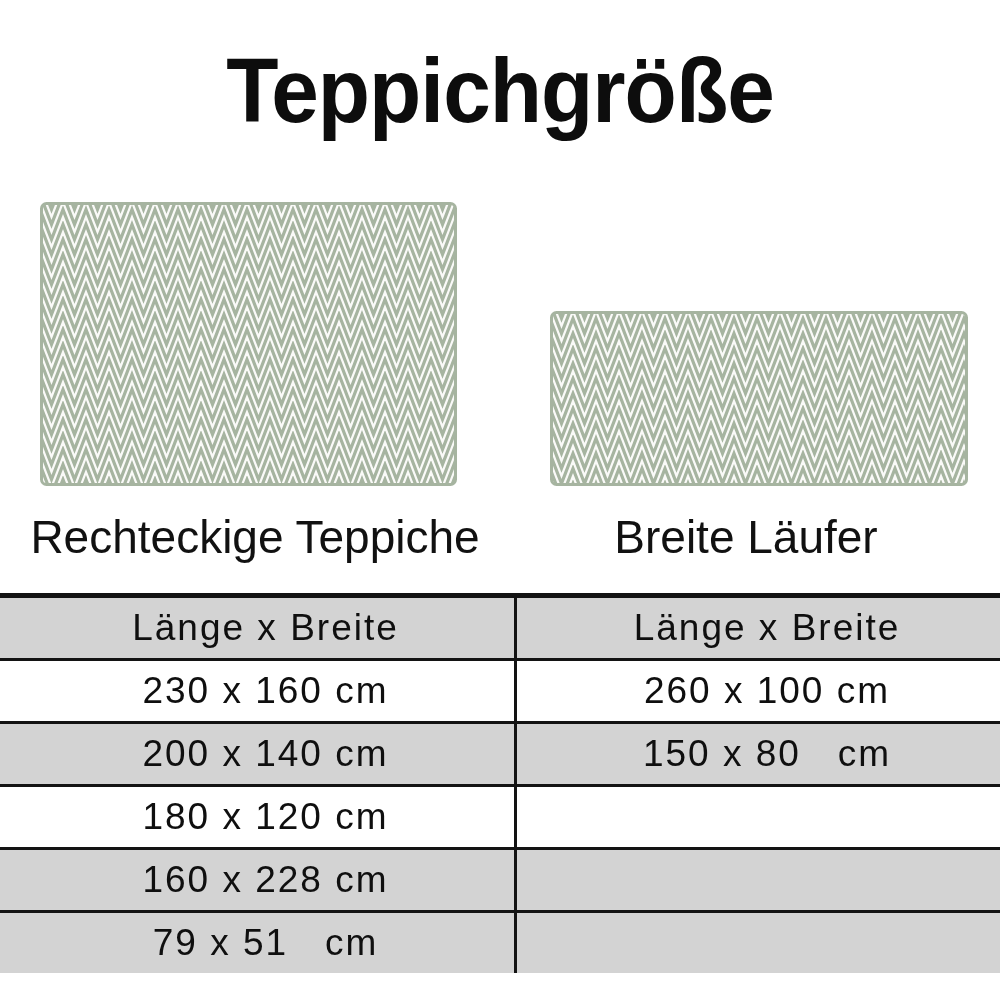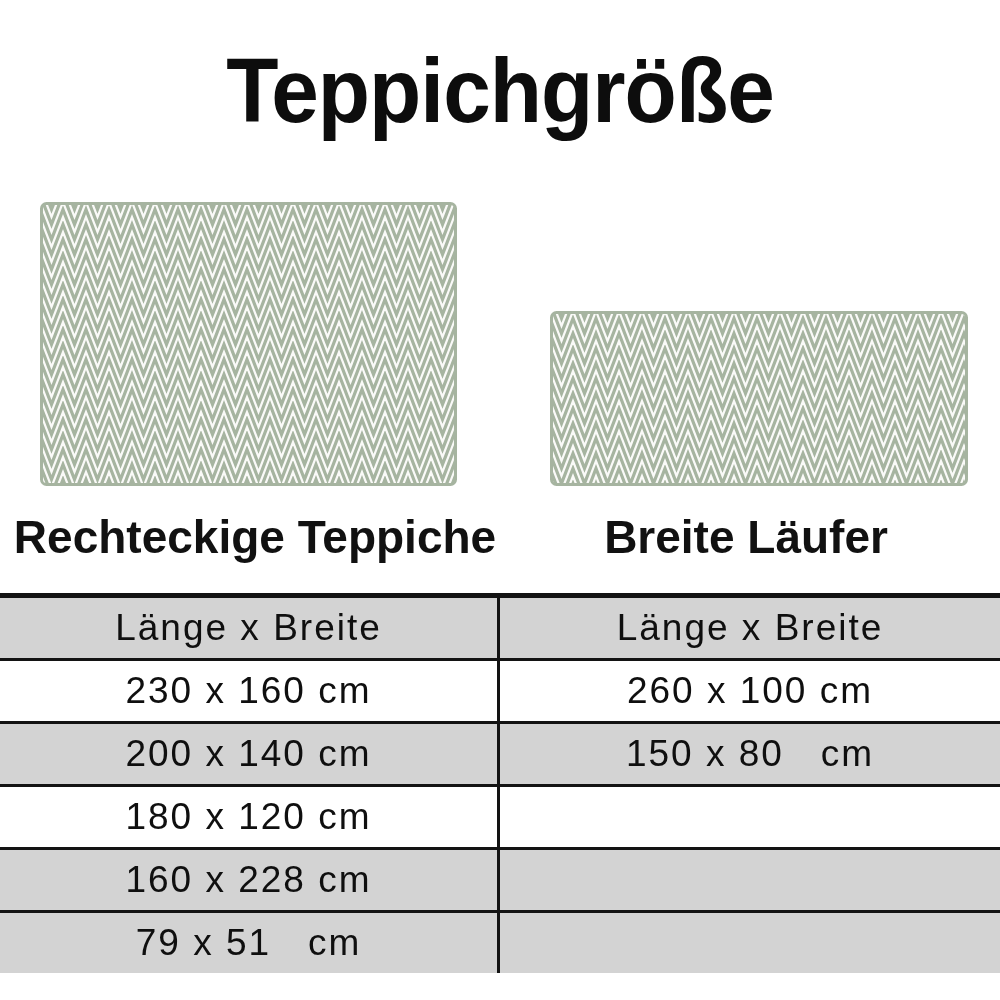--- a/index.html
+++ b/index.html
@@ -20,35 +20,36 @@
   }
 
   
   .rug { position: absolute; display: block; }
   .rug-left  { left: 40px;  top: 174px; }
   .rug-right { left: 550px; top: 283px; }
 
   
   .rug-label {
     position: absolute; top: 483px; text-align: center;
-    font-size: 46px; font-weight: 700; color: #111; line-height: 1.15;
+    font-size: 46px; font-weight: 400; color: #111; line-height: 1.15;
     letter-spacing: 0px; white-space: nowrap;
   }
   .label-left  { left: 0px;   width: 510px; }
   .label-right { left: 492px; width: 508px; }
 
   
   .size-table {
     position: absolute; left: 0; top: 565px; width: 1000px; height: 435px;
     overflow: hidden;
   }
   .trow {
     display: grid; grid-template-columns: 500px 500px;
     height: 63px; border-top: 3px solid #131313; box-sizing: border-box;
     background: #ffffff;
+    padding-left: 17px;
   }
   .trow.header { height: 65px; border-top: 5px solid #131313; }
   .trow.gray { background: #d3d3d3; }
   .cell {
     display: flex; align-items: center; justify-content: center;
     font-size: 37px; color: #0f0f0f; letter-spacing: 2px;
     white-space: pre; box-sizing: border-box;
   }
   .cell.cleft { border-right: 3px solid #131313; }
 </style>

